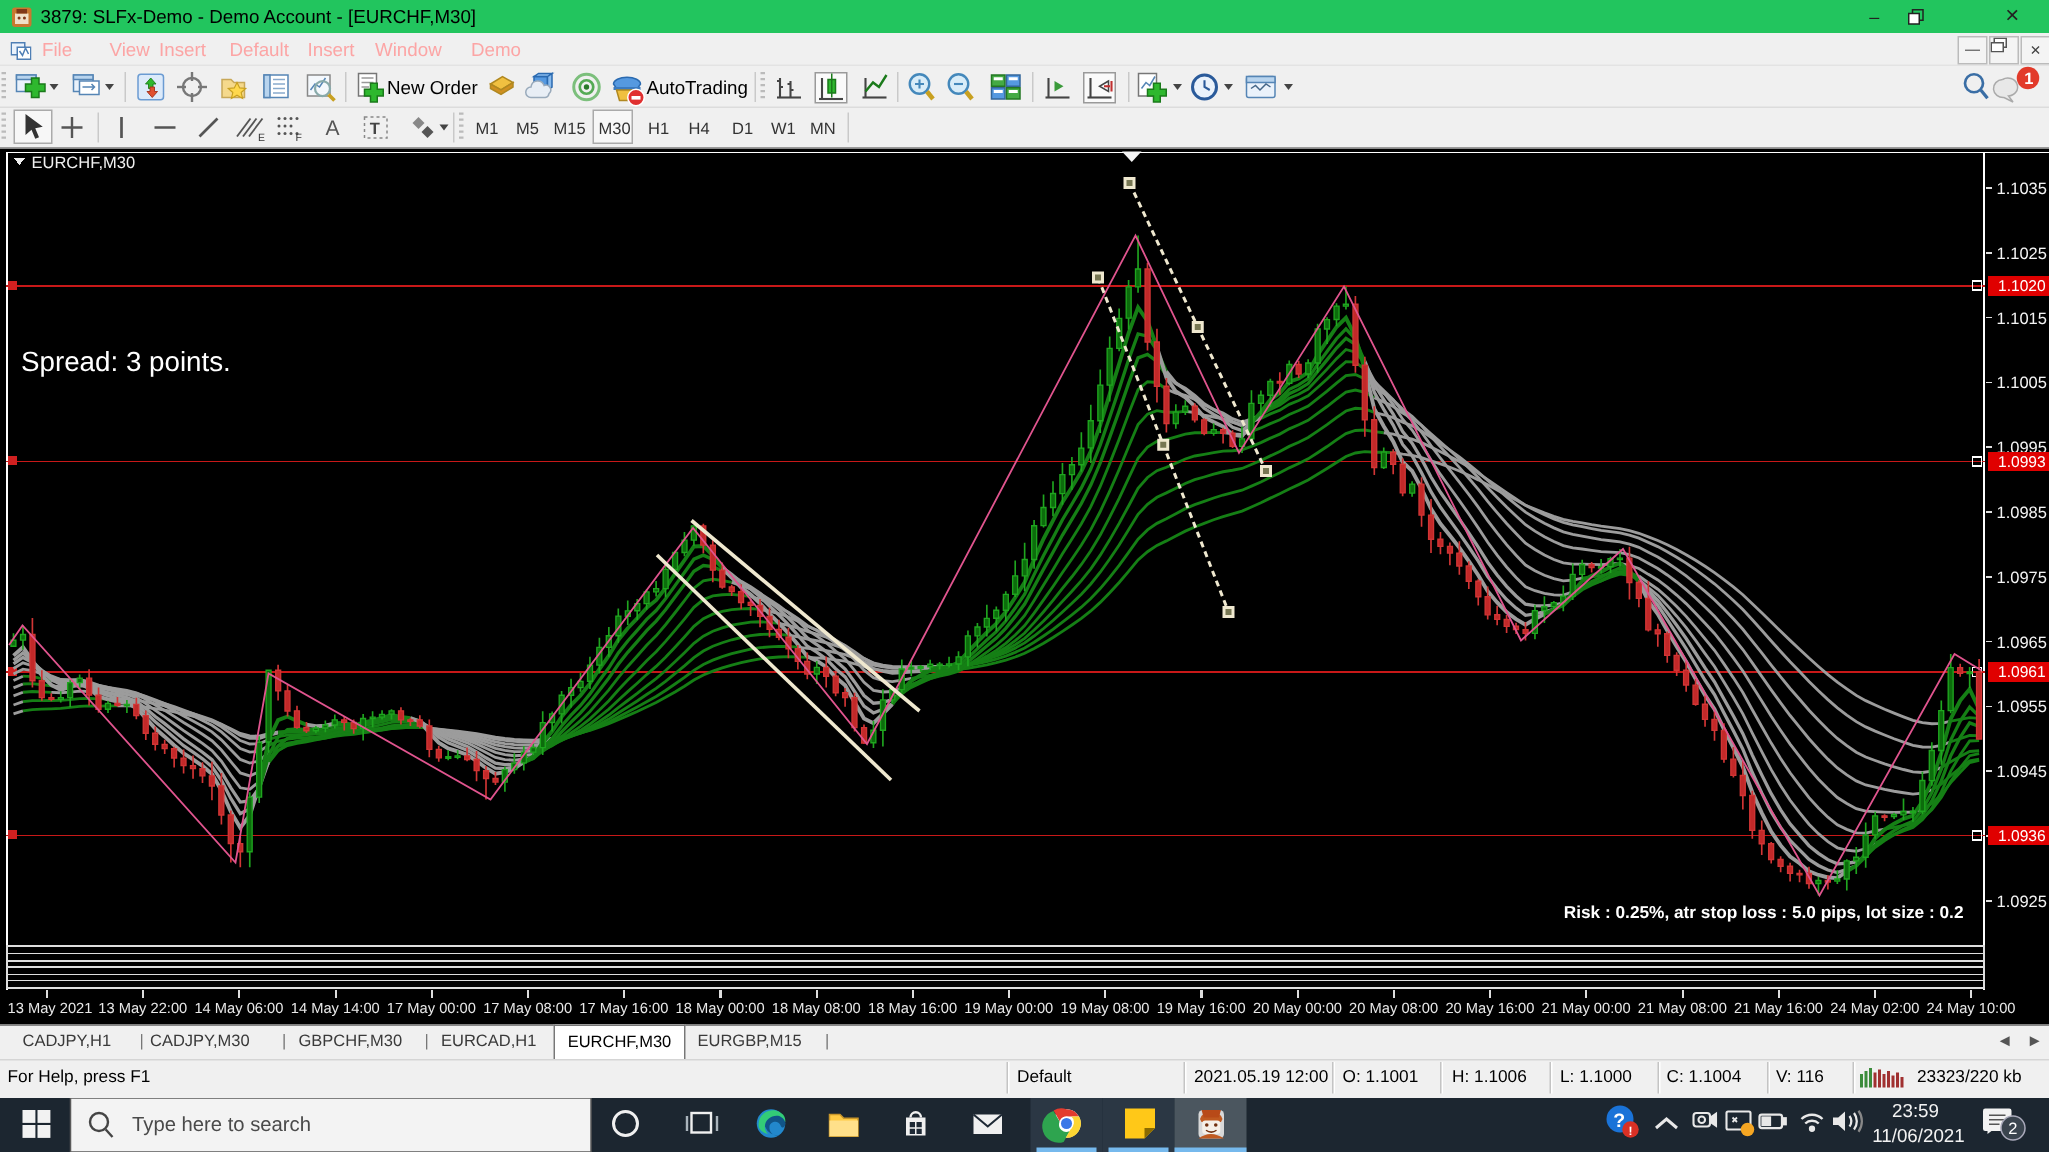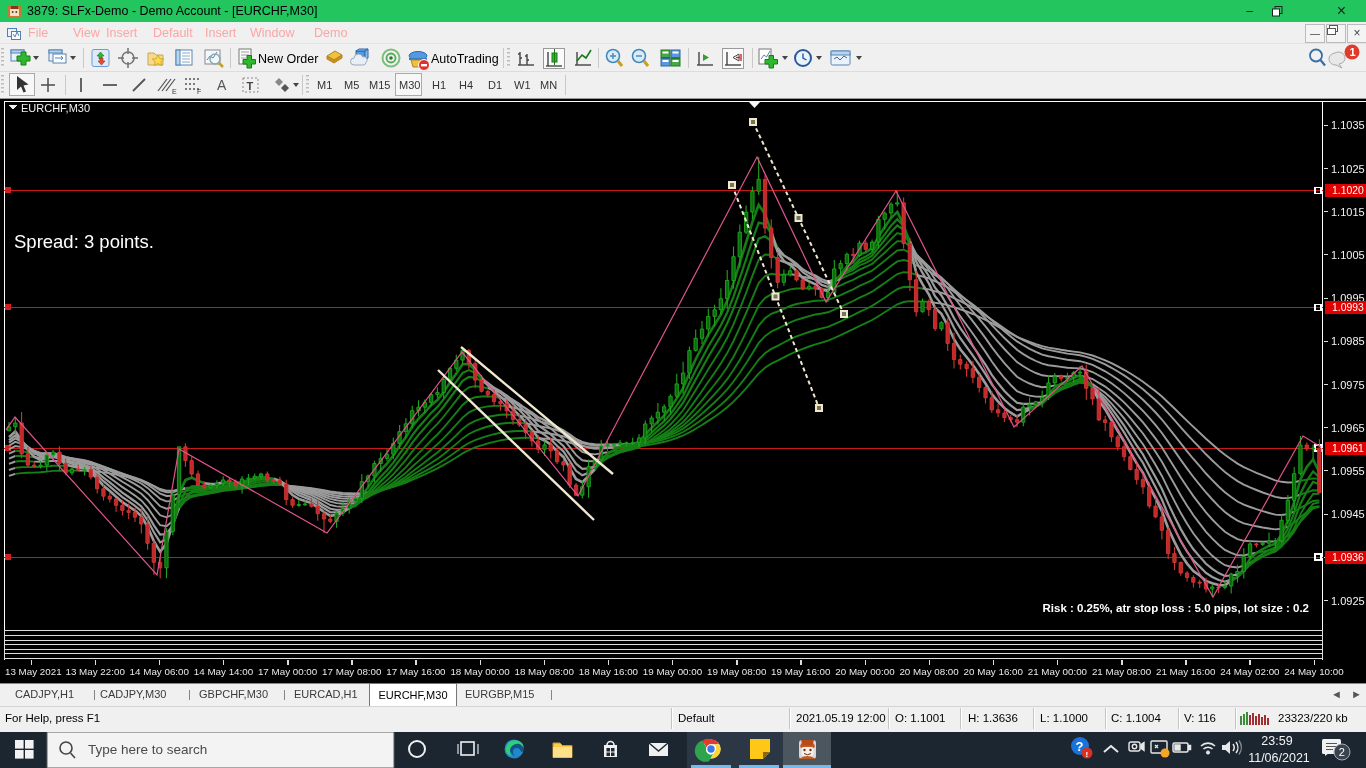--- a/index.html
+++ b/index.html
@@ -561,21 +561,21 @@
 
 <div id="status" class="abs"></div>
 <div class="abs st" style="left:5px">For Help, press F1</div>
 <div class="abs stsep" style="left:671px"></div>
 <div class="abs st" style="left:678px">Default</div>
 <div class="abs stsep" style="left:789px"></div>
 <div class="abs st" style="left:796px">2021.05.19 12:00</div>
 <div class="abs stsep" style="left:888px"></div>
 <div class="abs st" style="left:895px">O: 1.1001</div>
 <div class="abs stsep" style="left:960px"></div>
-<div class="abs st" style="left:968px">H: 1.3636</div>
+<div class="abs st" style="left:968px">H: 1.1006</div>
 <div class="abs stsep" style="left:1033px"></div>
 <div class="abs st" style="left:1040px">L: 1.1000</div>
 <div class="abs stsep" style="left:1105px"></div>
 <div class="abs st" style="left:1111px">C: 1.1004</div>
 <div class="abs stsep" style="left:1178px"></div>
 <div class="abs st" style="left:1184px">V: 116</div>
 <div class="abs stsep" style="left:1235px"></div>
 <svg class="abs" style="left:1240px;top:712px" width="34" height="14">
 <g>
       <rect x="0" y="4" width="2" height="9" fill="#3c8c3c"></rect>

